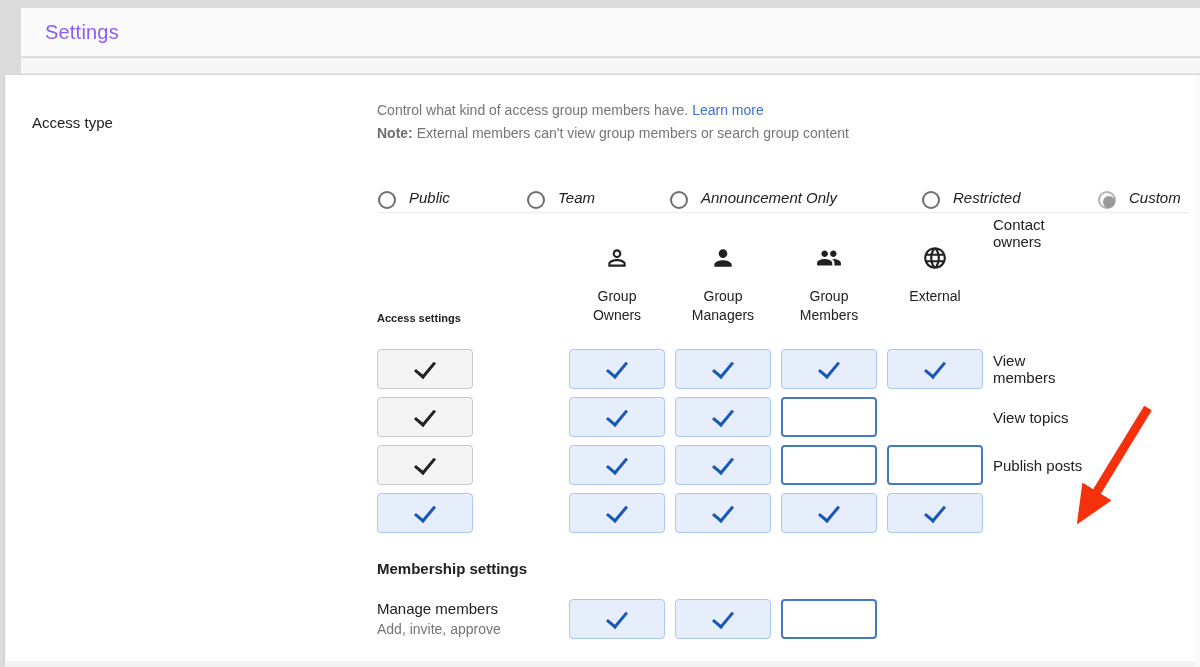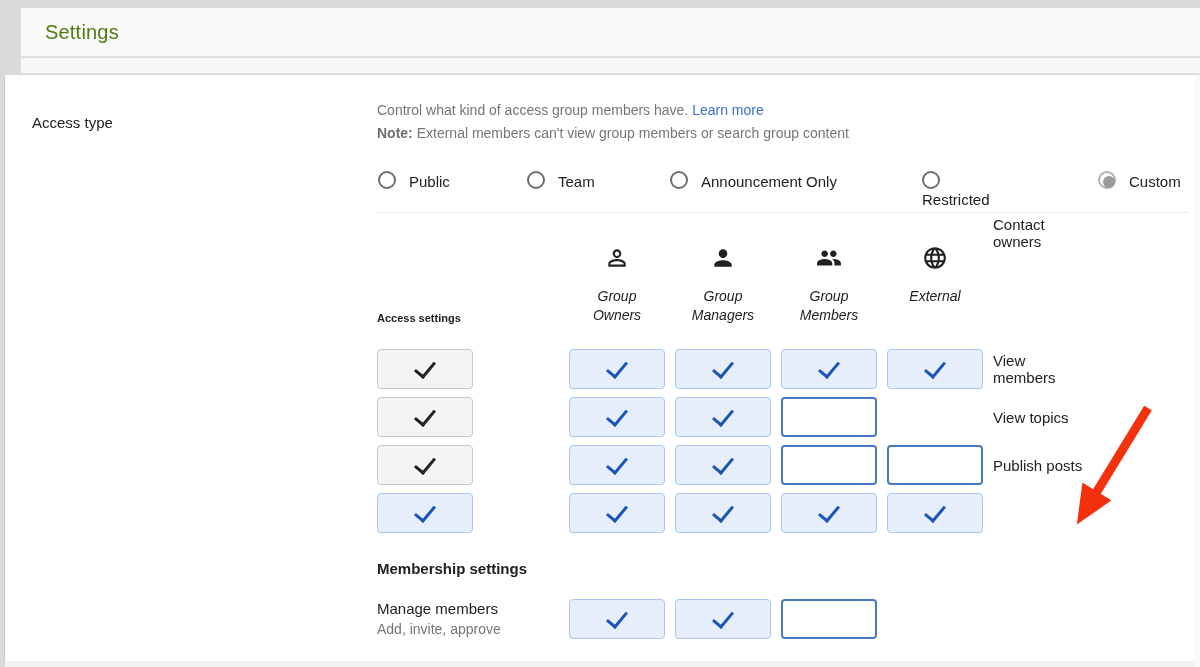--- a/index.html
+++ b/index.html
@@ -9,21 +9,21 @@
     background:#dbdbdb;
     font-family:"Liberation Sans", sans-serif;
     color:#212121;
   }
   
   .settings-bar {
     position:absolute; left:21px; top:8px; width:1179px; height:49px;
     background:#fafafa; border-bottom:1px solid #e0e0e0;
     display:flex; align-items:center; padding-left:24px;
   }
-  .settings-bar h1 { font-size:20px; font-weight:400; color:#4d7c0f; letter-spacing:.2px; }
+  .settings-bar h1 { font-size:20px; font-weight:400; color:#8b5cf6; letter-spacing:.2px; }
   .sub-bar {
     position:absolute; left:21px; top:58px; width:1179px; height:16px;
     background:#f7f7f7; border-bottom:1px solid #e6e6e6;
   }
   
   .card {
     position:absolute; left:5px; top:75px; width:1190px; height:586px;
     background:#ffffff; box-shadow:0 1px 2px rgba(0,0,0,.22);
   }
   .right-strip { position:absolute; left:1195px; top:75px; width:5px; height:592px; background:#fafafa; }
@@ -34,21 +34,21 @@
     font-size:15px; line-height:20px; color:#212121;
   }
   .right-col { position:absolute; left:372px; top:0; width:815px; padding-top:24px; }
 
   .desc { font-size:14px; line-height:23px; color:#757575; }
   .desc strong { font-weight:700; color:#6f6f6f; }
   .link { color:var(--link-blue,#3b6fd6); text-decoration:none; cursor:pointer; }
 
   
   .radio-row { position:relative; height:22px; margin-top:26px; }
-  .radio-item { position:absolute; top:0; display:flex; align-items:flex-start; cursor:pointer; }
+  .radio-item { position:absolute; top:16px; display:flex; align-items:flex-end; cursor:pointer;font-style:italic; }
   .radio {
     width:18px; height:18px; border:2px solid #6e6e6e; border-radius:50%;
     background:#fff; margin-right:13px; flex:0 0 auto; position:relative;
   }
   .radio--selected { border-color:#b3b3b3; }
   .radio--selected::after {
     content:""; position:absolute; left:3px; top:3px; width:12px; height:12px;
     border-radius:50%; background:#9a9a9a;
   }
   .radio-label { font-size:15px; color:#202124; line-height:22px; }
@@ -61,21 +61,21 @@
     grid-template-columns:182px 96px 96px 96px 96px 96px;
     column-gap:10px; row-gap:8px;
     align-items:start;
   }
   .mx-corner {
     height:128px; display:flex; align-items:flex-end; padding-bottom:17px;
     font-size:11px; font-weight:700; color:#212121;
   }
   .mx-head {
     height:128px; display:flex; flex-direction:column;
-    justify-content:flex-end; align-items:center; padding-bottom:16px;font-style:italic;
+    justify-content:flex-end; align-items:center; padding-bottom:16px;
   }
   .mx-icon { width:26px; height:26px; fill:#212121; margin-bottom:16px; }
   .col-label { height:38px; text-align:center; font-size:14px; line-height:19px; color:#222; }
   .mx-rowlabel { height:40px; display:flex; align-items:center; font-size:15px; color:#212121; }
   .mx-rowlabel--two { height:auto; min-height:40px; flex-direction:column; align-items:flex-start; justify-content:flex-start; line-height:20px; }
   .mx-rowlabel--two .sub { font-size:14px; color:#757575; line-height:21px; }
   .mx-section {
     grid-column:1 / -1; padding:20px 0 14px 0;
     font-size:15px; line-height:16px; font-weight:700; color:#212121;
   }
@@ -120,21 +120,21 @@
             <span class="radio-label">Public</span>
           </div>
           <div class="radio-item" style="left: 150px;">
             <span class="radio"></span>
             <span class="radio-label">Team</span>
           </div>
           <div class="radio-item" style="left: 293px;">
             <span class="radio"></span>
             <span class="radio-label">Announcement Only</span>
           </div>
-          <div class="radio-item" style="left: 545px; flex-direction: column;">
+          <div class="radio-item" style="left: 545px;">
             <span class="radio"></span>
             <span class="radio-label">Restricted</span>
           </div>
           <div class="radio-item" style="left: 721px;">
             <span class="radio radio--selected"></span>
             <span class="radio-label">Custom</span>
           </div>
         </div>
 
       <hr class="divider">

